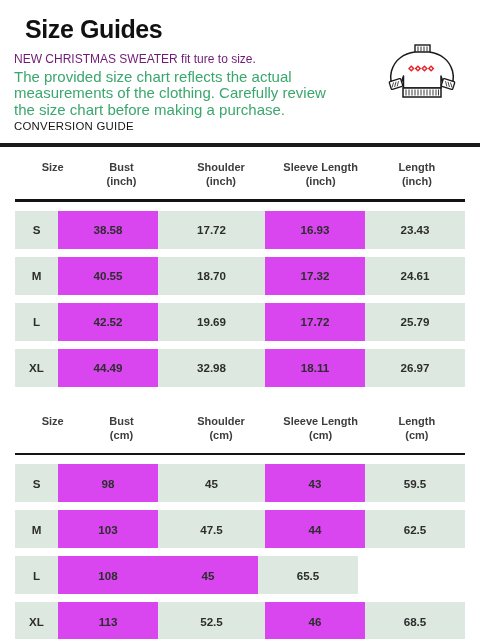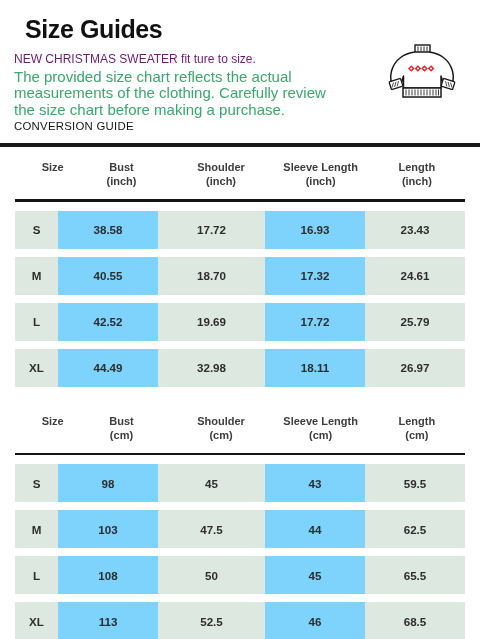--- a/index.html
+++ b/index.html
@@ -98,21 +98,21 @@
   .data-row:first-child { margin-top: 9px; }
   .cell {
     display: flex;
     align-items: center;
     justify-content: center;
     font-size: 11.6px;
     font-weight: bold;
     color: #2d2d2d;
     background: #dde9e0;
   }
-  .cell.hl { background: #7dd3fc; }
+  .cell.hl { background: #d946ef; }
 
   
   .c-size  { width: 43px; }
   .c-bust  { width: 100px; }
   .c-shoulder { width: 107px; }
   .c-sleeve { width: 100px; }
   .c-length { width: 100px; }
 
   .spacer-between { height: 14px; }
 </style>
@@ -276,21 +276,20 @@
     <div class="data-row">
       <div class="cell c-size">M</div>
       <div class="cell c-bust hl">103</div>
       <div class="cell c-shoulder">47.5</div>
       <div class="cell c-sleeve hl">44</div>
       <div class="cell c-length">62.5</div>
     </div>
     <div class="data-row">
       <div class="cell c-size">L</div>
       <div class="cell c-bust hl">108</div>
-      <div class="cell c-shoulder">50</div>
       <div class="cell c-sleeve hl">45</div>
       <div class="cell c-length">65.5</div>
     </div>
     <div class="data-row">
       <div class="cell c-size">XL</div>
       <div class="cell c-bust hl">113</div>
       <div class="cell c-shoulder">52.5</div>
       <div class="cell c-sleeve hl">46</div>
       <div class="cell c-length">68.5</div>
     </div>

